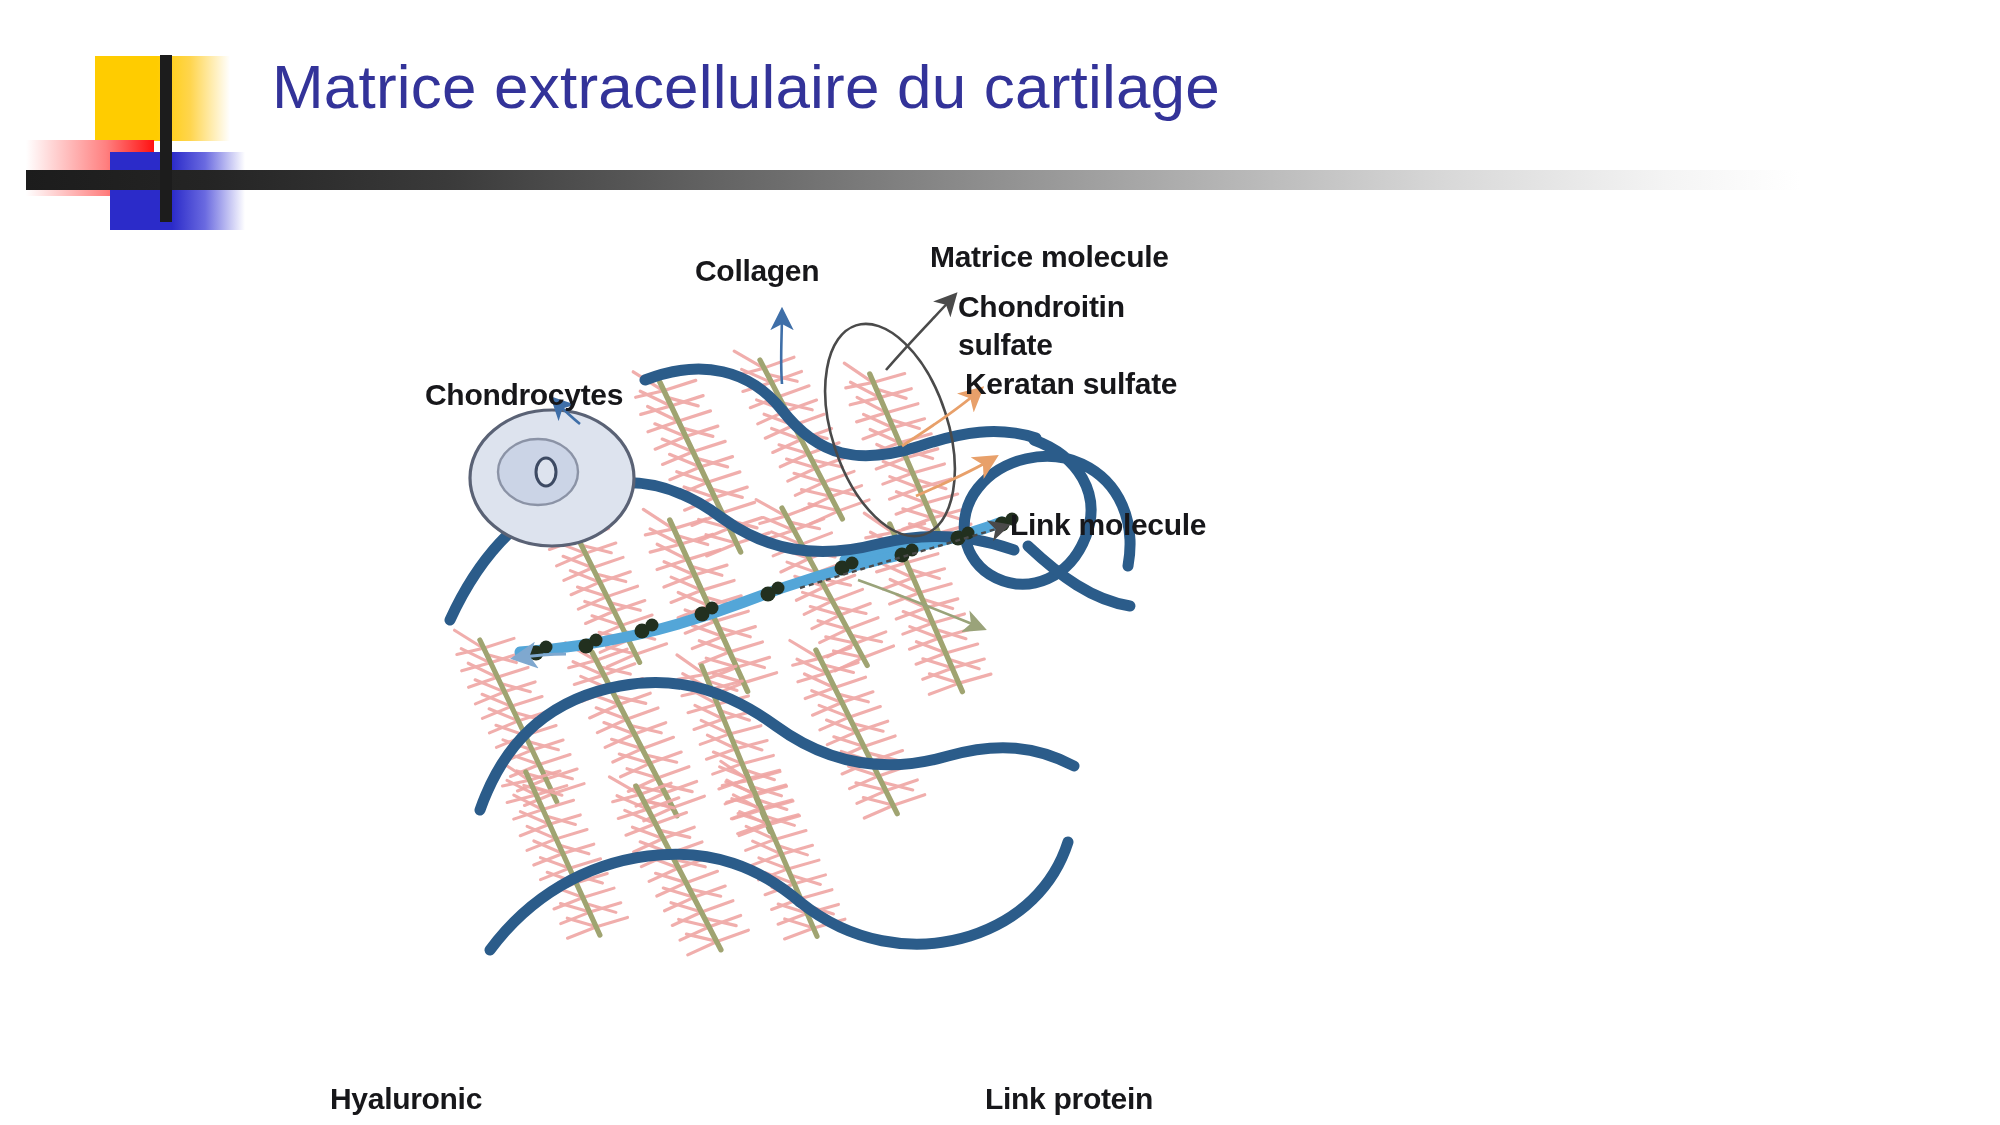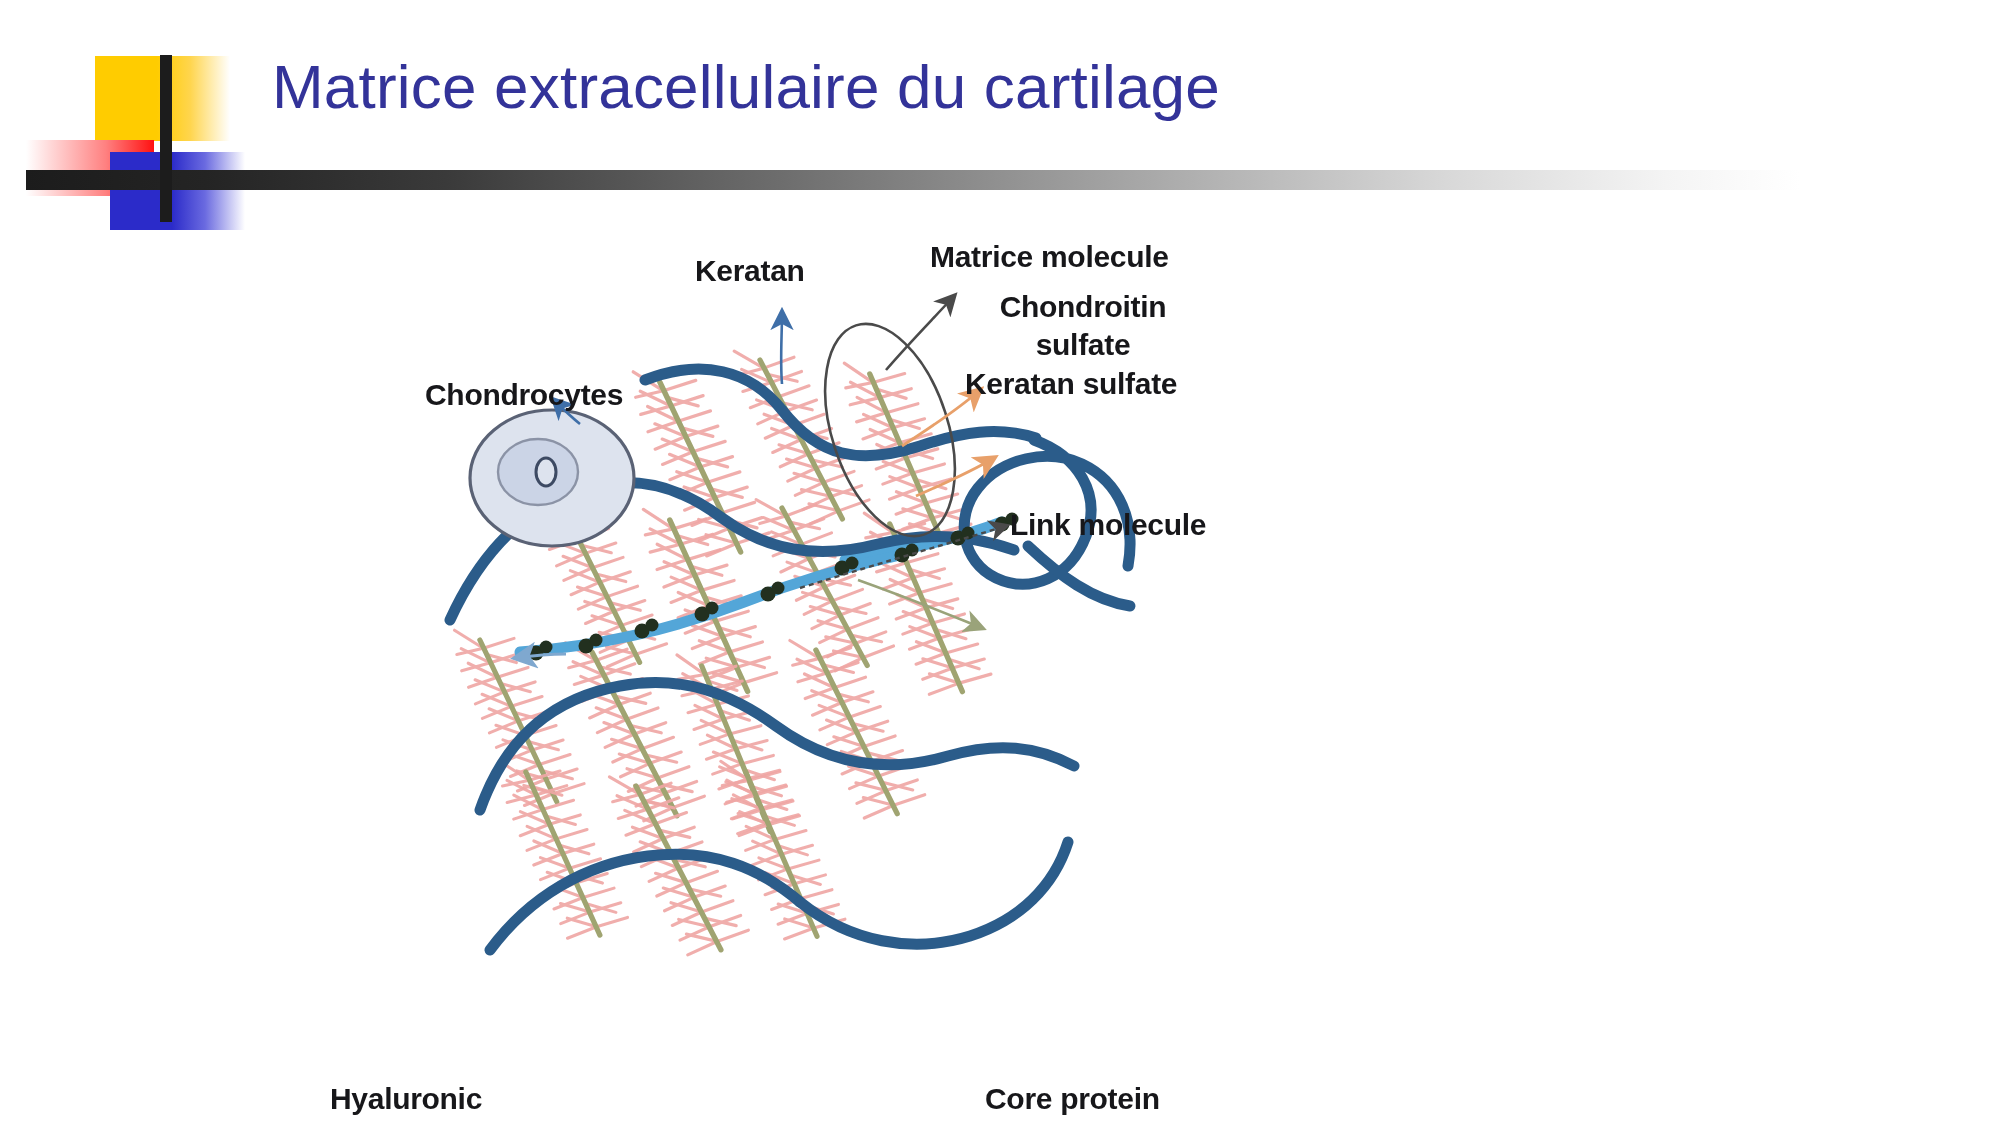--- a/index.html
+++ b/index.html
@@ -102,21 +102,21 @@
   .dlabel {
     position: absolute;
     font-family: "Liberation Sans", sans-serif;
     font-weight: bold;
     font-size: 30px;
     line-height: 38px;
     color: #17171a;
     letter-spacing: -0.3px;
     white-space: pre-line;
   }
-  .dlabel.center { text-align: center; }
+  .dlabel.center { text-align: left; }
 
   #lbl-collagen      { left: 365px; top: 2px;   width: 230px; }
   #lbl-aggrecan      { left: 600px; top: -12px; width: 330px; }
   #lbl-chondroitin   { left: 628px; top: 38px;  width: 250px; }
   #lbl-keratan       { left: 635px; top: 115px; width: 330px; }
   #lbl-chondrocytes  { left: 95px;  top: 126px; width: 260px; }
   #lbl-link          { left: 680px; top: 256px; width: 300px; }
   #lbl-core          { left: 655px; top": 0; }
   #lbl-core          { left: 655px; top: 348px; width: 300px; }
   #lbl-hyaluronic    { left: -28px; top: 400px; width: 230px; }
@@ -281,33 +281,33 @@
         <path d="M250,174 C240,166 232,158 224,150" stroke="#3F6FA8" stroke-width="2.6" marker-end="url(#ah-blue)"></path>
 
         <path d="M470,338 C560,310 630,290 676,276" stroke="#4a4a4a" stroke-width="2.4" stroke-dasharray="5 4" marker-end="url(#ah-dark)"></path>
 
         <path d="M528,330 C584,350 622,366 652,378" stroke="#9aa37a" stroke-width="2.6" marker-end="url(#ah-olive)"></path>
 
         <path d="M236,404 C216,404 200,406 186,408" stroke="#7FA8CF" stroke-width="3" marker-end="url(#ah-lblue)"></path>
       </g>
     </svg>
 
-    <div class="dlabel" id="lbl-collagen">Keratan</div>
+    <div class="dlabel" id="lbl-collagen">Collagen</div>
 
     <div class="dlabel" id="lbl-aggrecan">Matrice molecule</div>
 
     <div class="dlabel center" id="lbl-chondroitin">Chondroitin
 sulfate</div>
 
     <div class="dlabel" id="lbl-keratan">Keratan sulfate</div>
 
     <div class="dlabel" id="lbl-chondrocytes">Chondrocytes</div>
 
     <div class="dlabel" id="lbl-link">Link molecule</div>
 
-    <div class="dlabel" id="lbl-core">Core protein</div>
+    <div class="dlabel" id="lbl-core">Link protein</div>
 
     <div class="dlabel center" id="lbl-hyaluronic">Hyaluronic
 acid
 backbone</div>
 
   </div>
 </div>
 
 </body></html>

